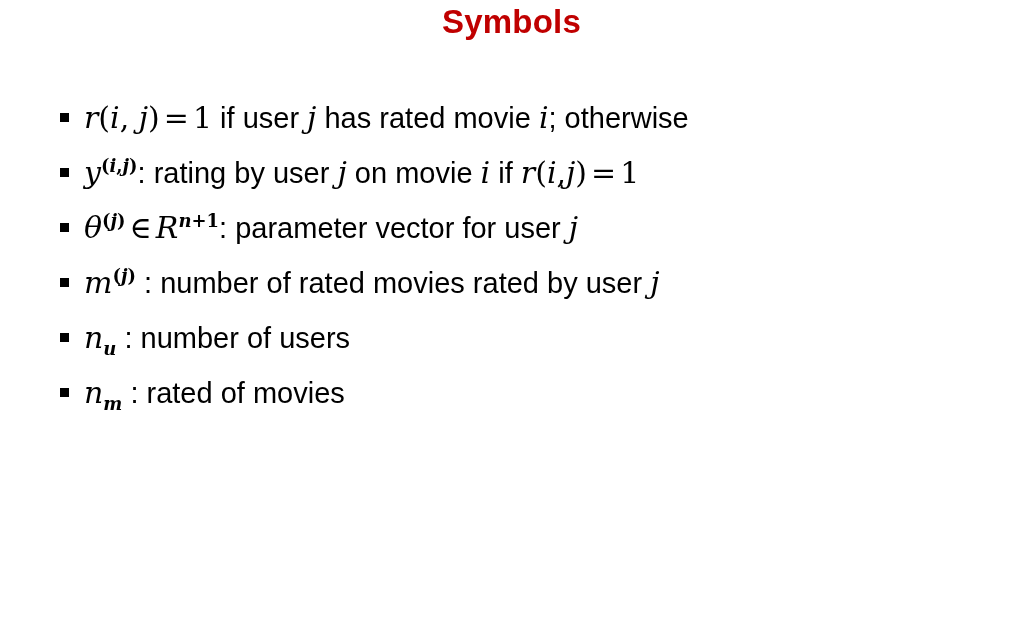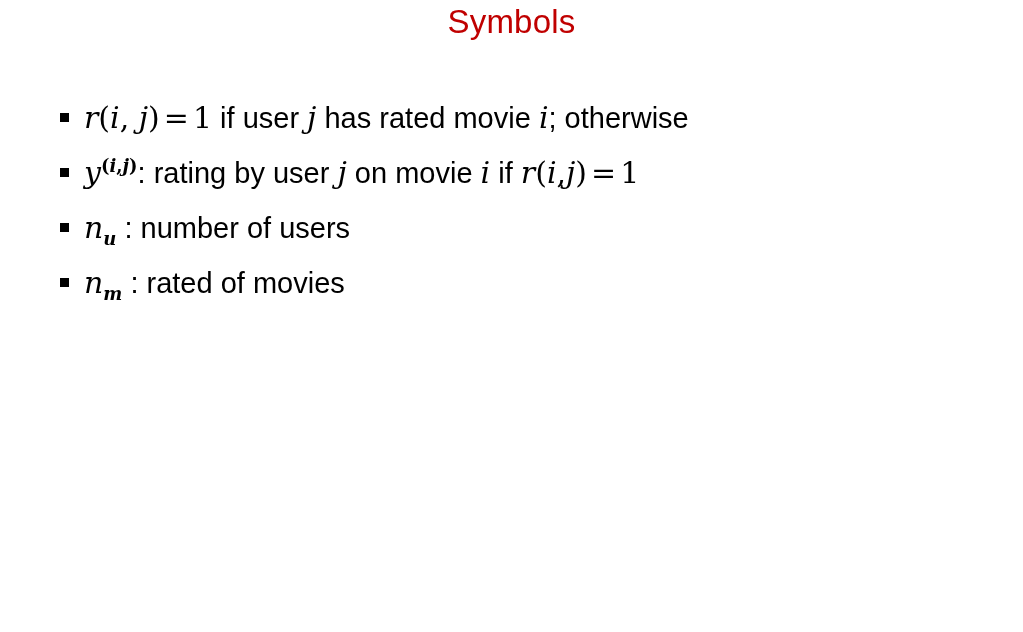--- a/index.html
+++ b/index.html
@@ -24,21 +24,21 @@
   }
 
   
   .slide-title {
     position: absolute;
     top: 0px;
     left: 0;
     width: 1023px;
     text-align: center;
     font-family: "Liberation Sans", sans-serif;
-    font-weight: normal;
+    font-weight: bold;
     font-size: 33px;
     line-height: 44px;
     letter-spacing: 0.2px;
     color: #c00000;
     white-space: nowrap;
   }
 
   
   .bullet-list {
     position: absolute;
@@ -119,22 +119,30 @@
     <div class="bullet-item wrapped">
       <span class="marker"></span>
       <span class="m">r</span><span class="mu">(</span><span class="m">i</span><span class="mu">, </span><span class="m">j</span><span class="mu">)</span><span class="op">=</span><span class="mu">1</span><span class="txt"> if user </span><span class="m">j</span><span class="txt"> has rated movie </span><span class="m">i</span><span class="txt">; otherwise</span>
     </div>
 
     <div class="bullet-item">
       <span class="marker"></span>
       <span class="m">y</span><sup class="sp"><span class="upr">(</span><span>i</span><span class="upr">,</span><span>j</span><span class="upr">)</span></sup><span class="txt">: rating by user </span><span class="m">j</span><span class="txt"> on movie </span><span class="m">i</span><span class="txt"> if </span><span class="m">r</span><span class="mu">(</span><span class="m">i</span><span class="mu">,</span><span class="m">j</span><span class="mu">)</span><span class="op">=</span><span class="mu">1</span>
     </div>
 
+    <div class="bullet-item">
+      <span class="marker"></span>
+      <span class="m">θ</span><sup class="sp"><span class="upr">(</span><span>j</span><span class="upr">)</span></sup><span class="op">∈</span><span class="m">R</span><sup class="sp"><span>n</span><span class="upr">+1</span></sup><span class="txt">: parameter vector for user </span><span class="m">j</span>
+    </div>
 
 
+    <div class="bullet-item">
+      <span class="marker"></span>
+      <span class="m">m</span><sup class="sp"><span class="upr">(</span><span>j</span><span class="upr">)</span></sup><span class="txt"> : number of rated movies rated by user </span><span class="m">j</span>
+    </div>
 
     <div class="bullet-item">
       <span class="marker"></span>
       <span class="m">n</span><sub class="sb"><span>u</span></sub><span class="txt"> : number of users</span>
     </div>
 
     <div class="bullet-item">
       <span class="marker"></span>
       <span class="m">n</span><sub class="sb"><span>m</span></sub><span class="txt"> : rated of movies</span>
     </div>

